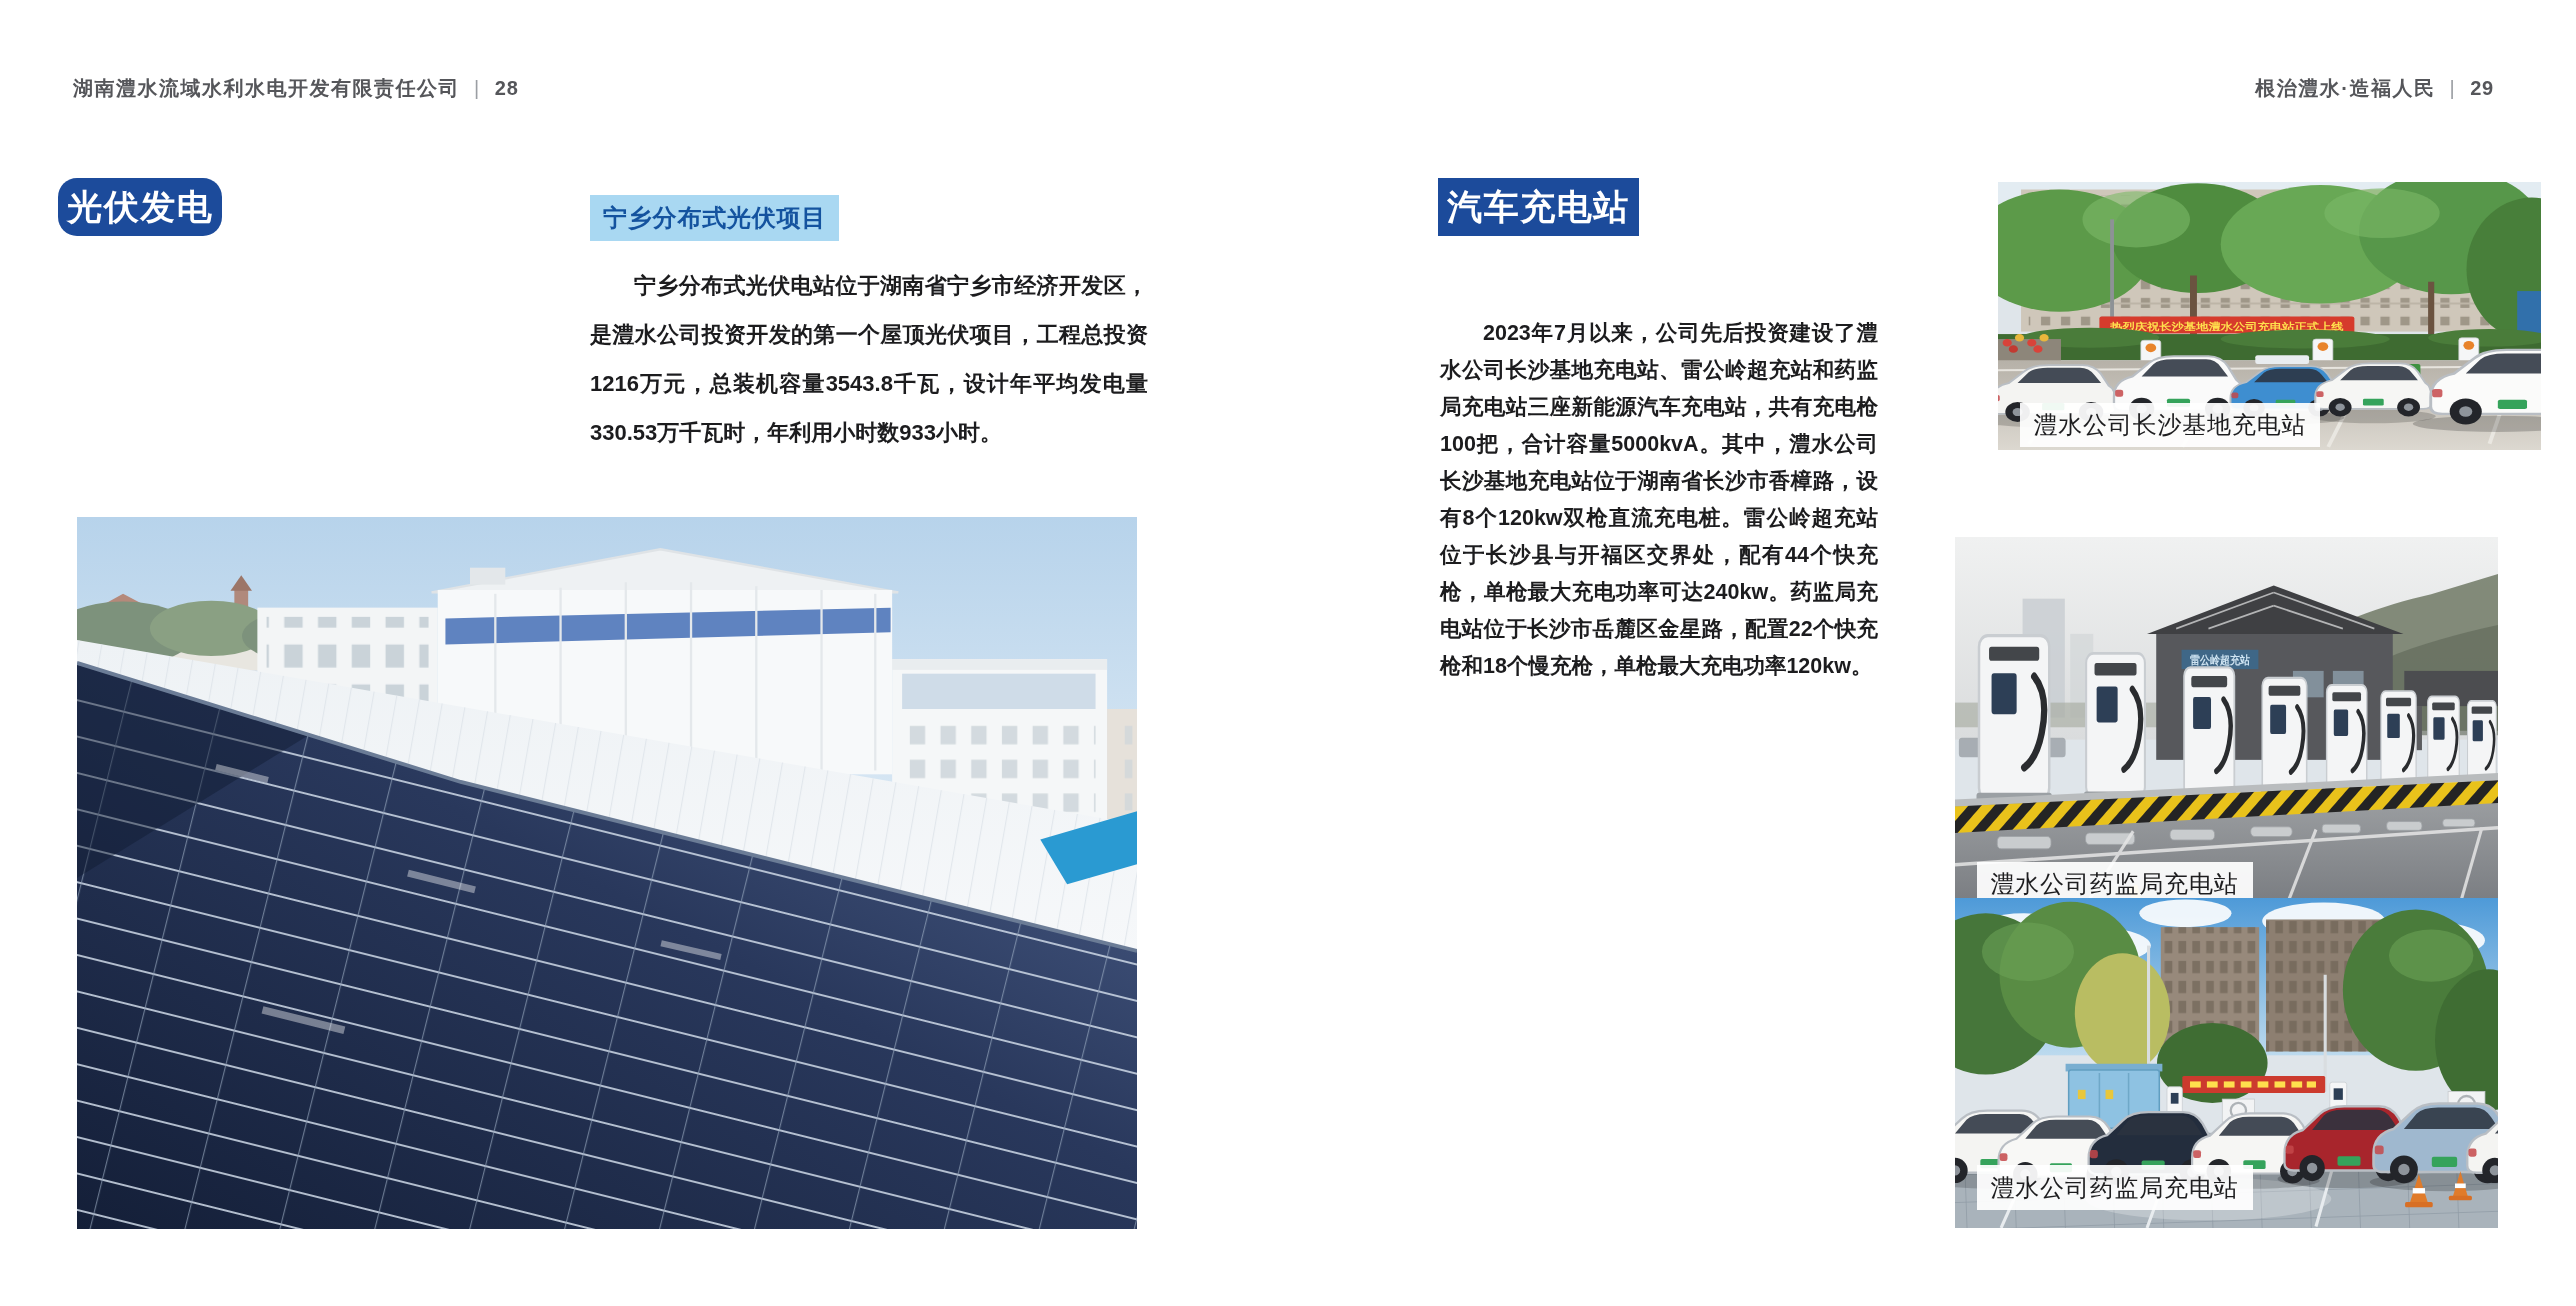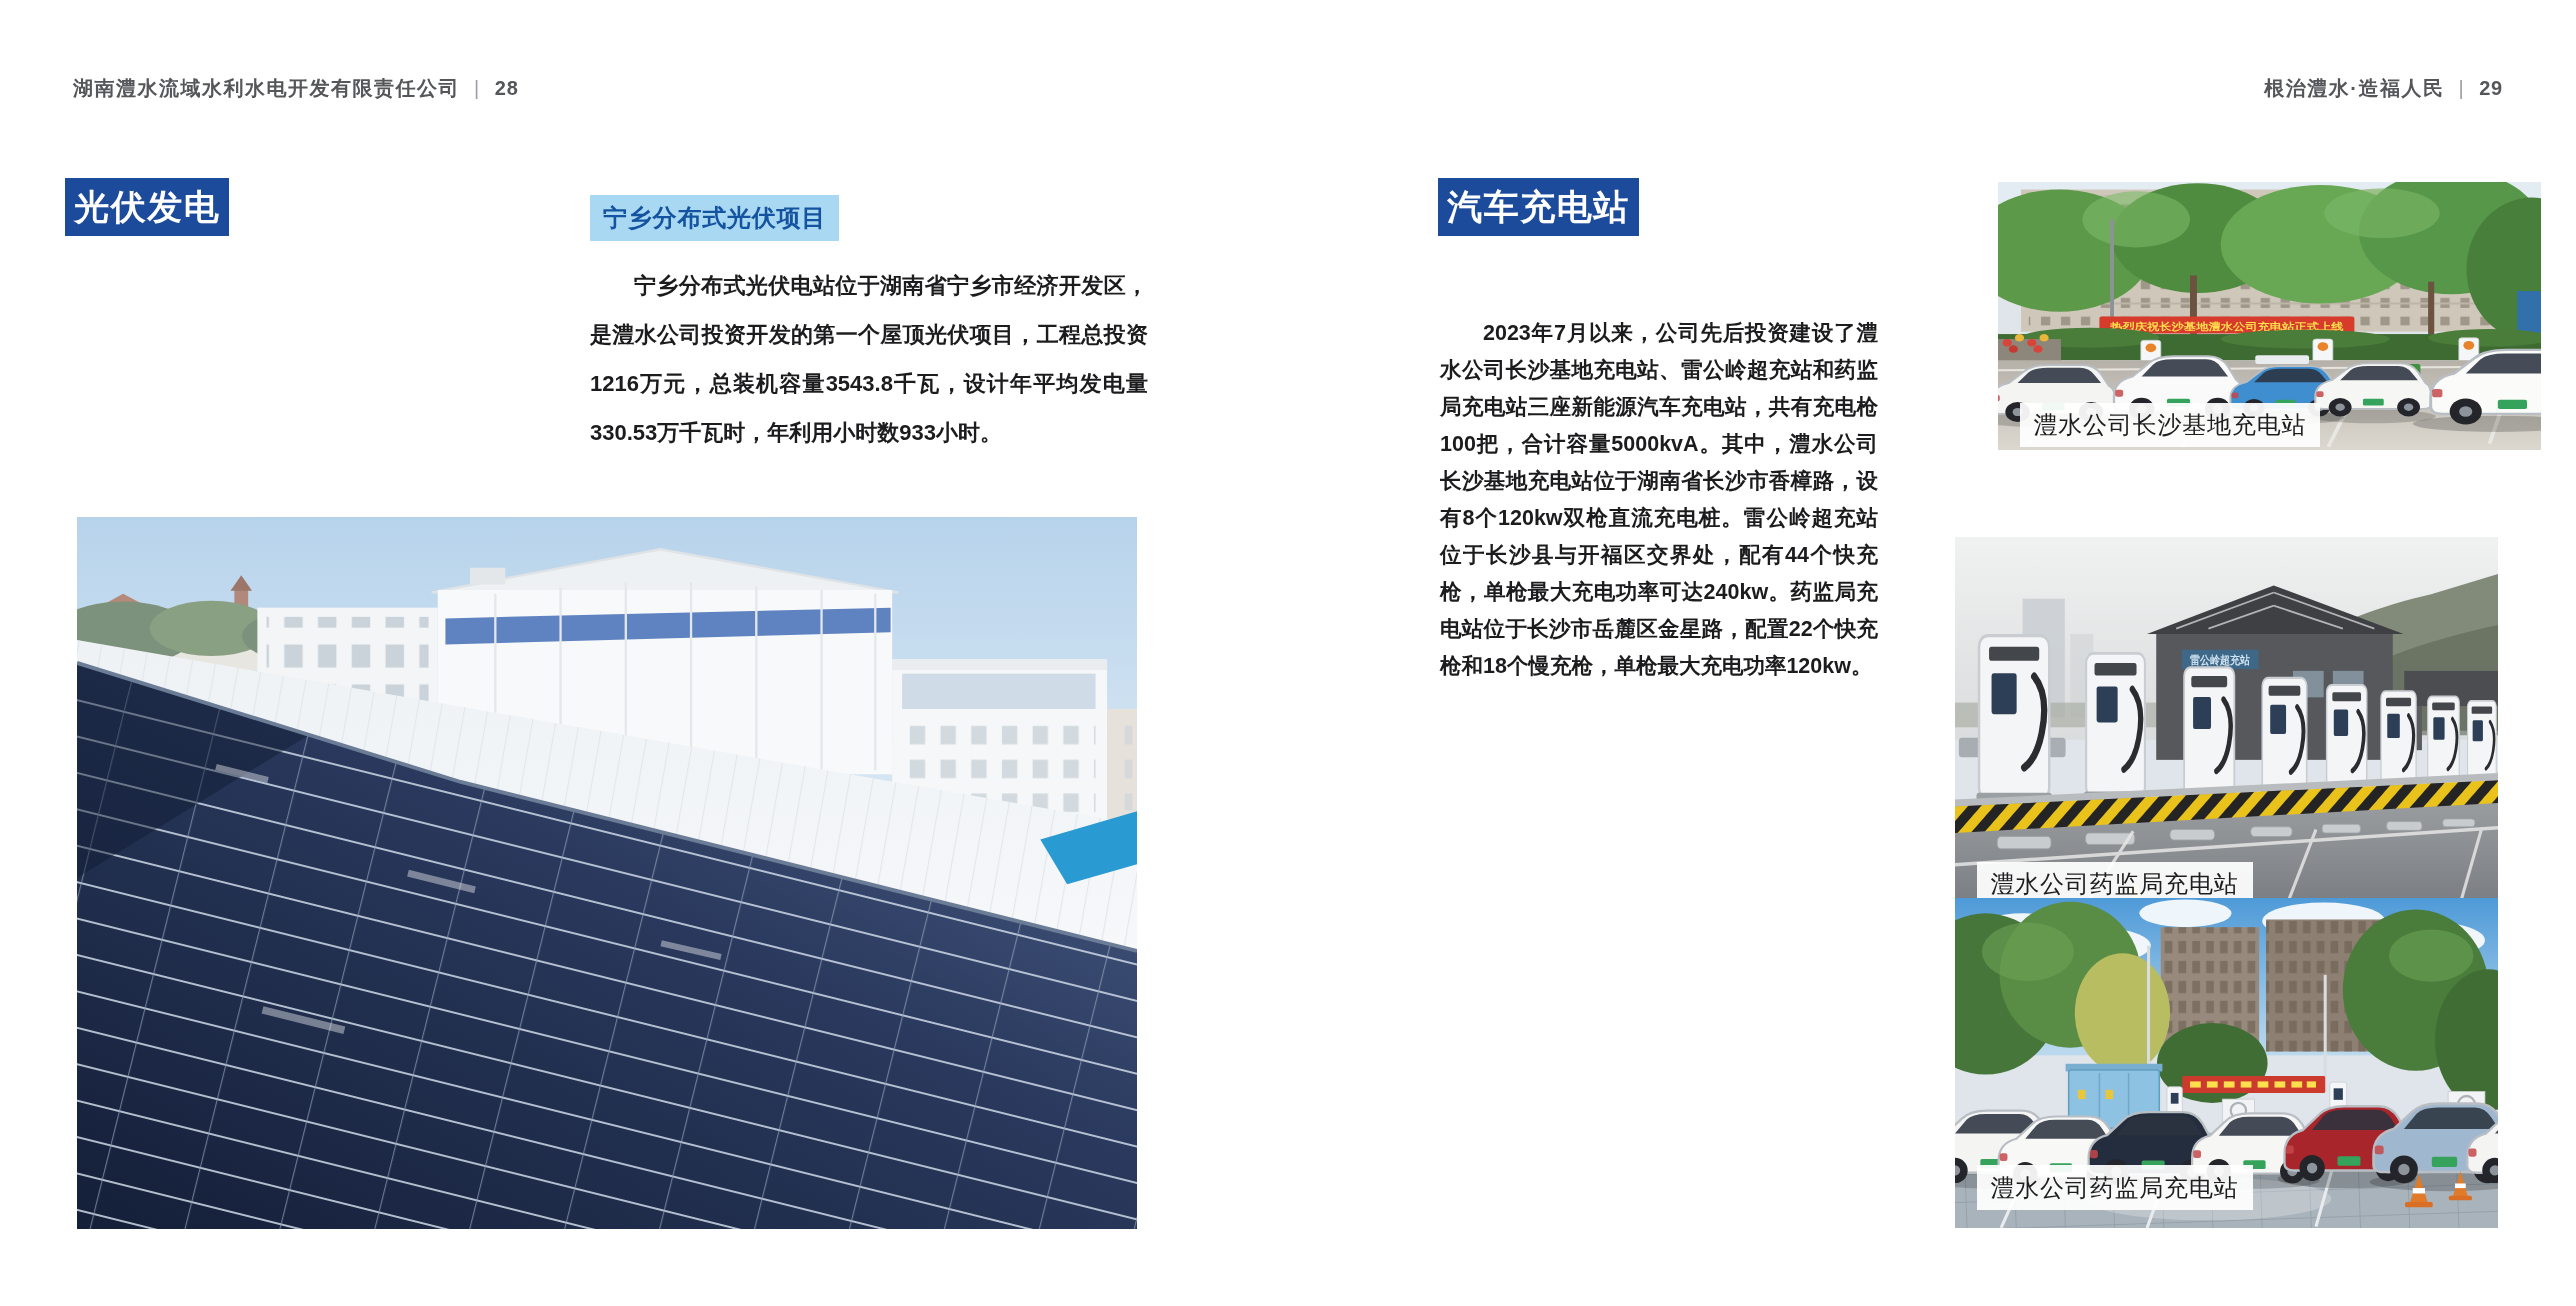--- a/index.html
+++ b/index.html
@@ -11,29 +11,29 @@
   }
   *{margin:0;padding:0;box-sizing:border-box;}
   html,body{background:#ffffff;}
   body{font-family:"Liberation Sans","DejaVu Sans",sans-serif;}
   .spread{position:relative;width:2576px;height:1306px;background:#ffffff;overflow:hidden;}
 
   
   .page-header{position:absolute;top:75px;display:flex;align-items:center;
     font-size:20px;font-weight:700;color:var(--header-text);letter-spacing:1.5px;}
   .page-header.left{left:73px;}
-  .page-header.right{right:73px;}
+  .page-header.right{right:82px;}
   .page-header .sep{font-weight:400;color:#9b9ea3;margin:0 14px;font-size:20px;}
   .page-header .pnum{letter-spacing:0.8px;}
 
   
   .title-box{position:absolute;top:178px;height:58px;display:flex;align-items:center;
     background:var(--accent-blue);color:#ffffff;font-size:35px;font-weight:700;
     padding:0 9.2px;letter-spacing:1.5px;}
-  .title-box.left{left:65px;}
+  .title-box.left{left:58px;border-radius:19px;}
   .title-box.right{left:1438px;}
 
   
   .subtitle{position:absolute;left:590px;top:195px;background:var(--subtitle-bg);
     color:var(--subtitle-text);font-size:24px;font-weight:700;padding:7px 13px;letter-spacing:0.8px;}
 
   
   .body-para{position:absolute;color:var(--body-text);font-weight:600;
     text-align:justify;text-indent:2em;}
   .body-para.left{left:590px;top:261px;width:558px;font-size:22px;line-height:49px;}

